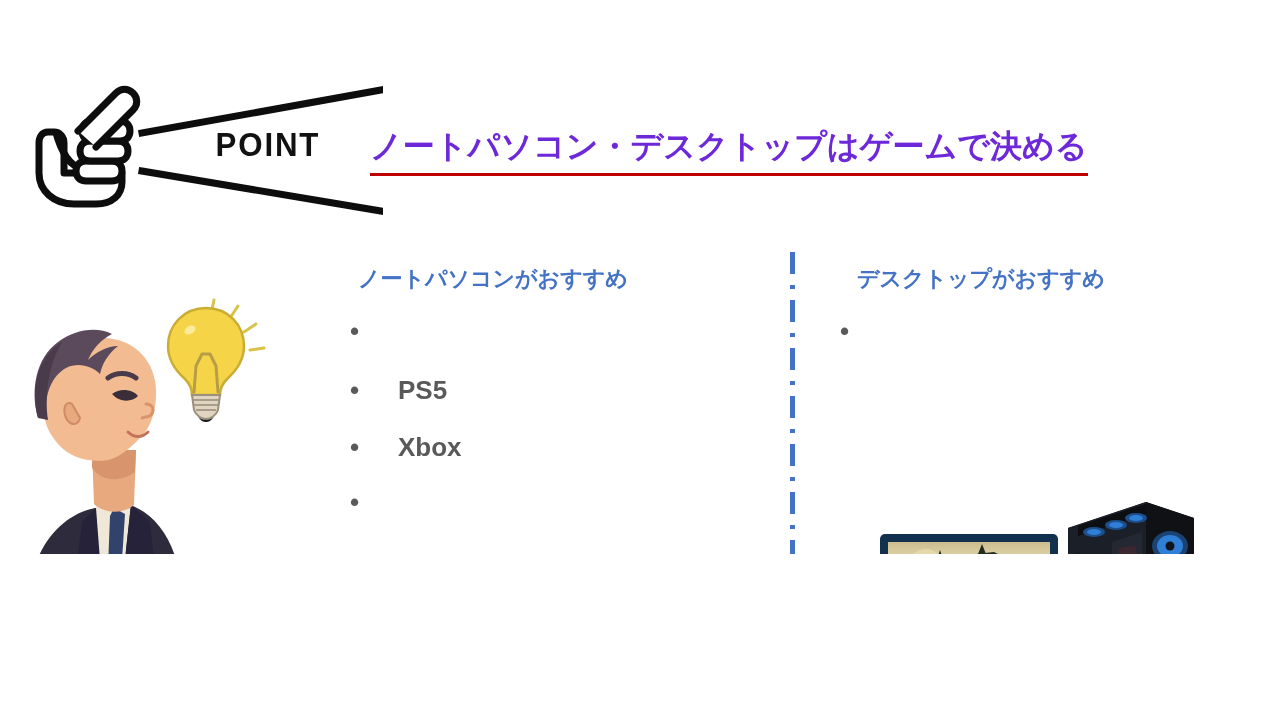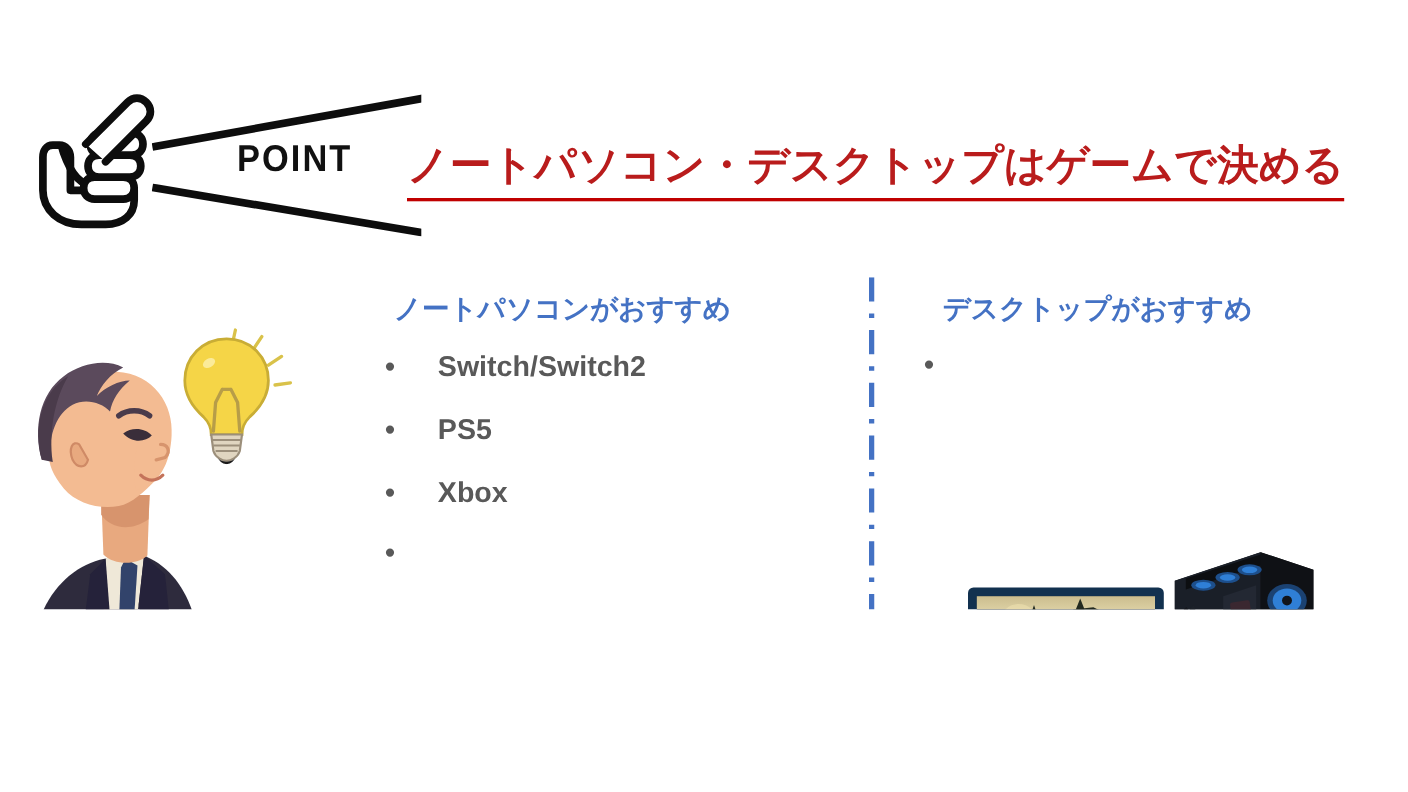--- a/index.html
+++ b/index.html
@@ -53,42 +53,42 @@
     color: #111111;
     transform: scaleX(0.92);
     transform-origin: left center;
   }
 
   
   #title {
     position: absolute;
     left: 370px;
     top: 125px;
-    font-size: 38px;
+    font-size: 32px;
     font-weight: 700;
-    color: #b91c1c;
+    color: #6d28d9;
     letter-spacing: 0px;
     white-space: nowrap;
     padding-bottom: 4px;
     border-bottom: 3px solid #C00000;
   }
 
   
   #divider {
     position: absolute;
     left: 790px;
     top: 252px;
     width: 5px;
     height: 418px;
   }
 
   
   .col-heading {
     position: absolute;
-    font-size: 25px;
+    font-size: 22px;
     font-weight: 700;
     color: #4472C4;
     white-space: nowrap;
   }
   #left-heading  { left: 358px; top: 264px; }
   #right-heading { left: 845px; top: 264px; margin-left: 12px; }
 
   .bullet-list {
     position: absolute;
     margin: 0;
@@ -174,21 +174,20 @@
 
   <svg id="divider" viewBox="0 0 5 418" preserveAspectRatio="none">
     <line x1="2.5" y1="0" x2="2.5" y2="418" stroke="#4472C4" stroke-width="5" stroke-dasharray="22 11 4 11"></line>
   </svg>
 
   <div class="col-heading" id="left-heading">ノートパソコンがおすすめ</div>
 
   <ul class="bullet-list" id="left-list">
     <li class="bullet-item">
       <span class="bullet-dot">•</span>
-      <span>Switch/Switch2</span>
     </li>
     <li class="bullet-item">
       <span class="bullet-dot">•</span>
       <span>PS5</span>
     </li>
     <li class="bullet-item">
       <span class="bullet-dot">•</span>
       <span>Xbox</span>
     </li>
     <li class="bullet-item">

